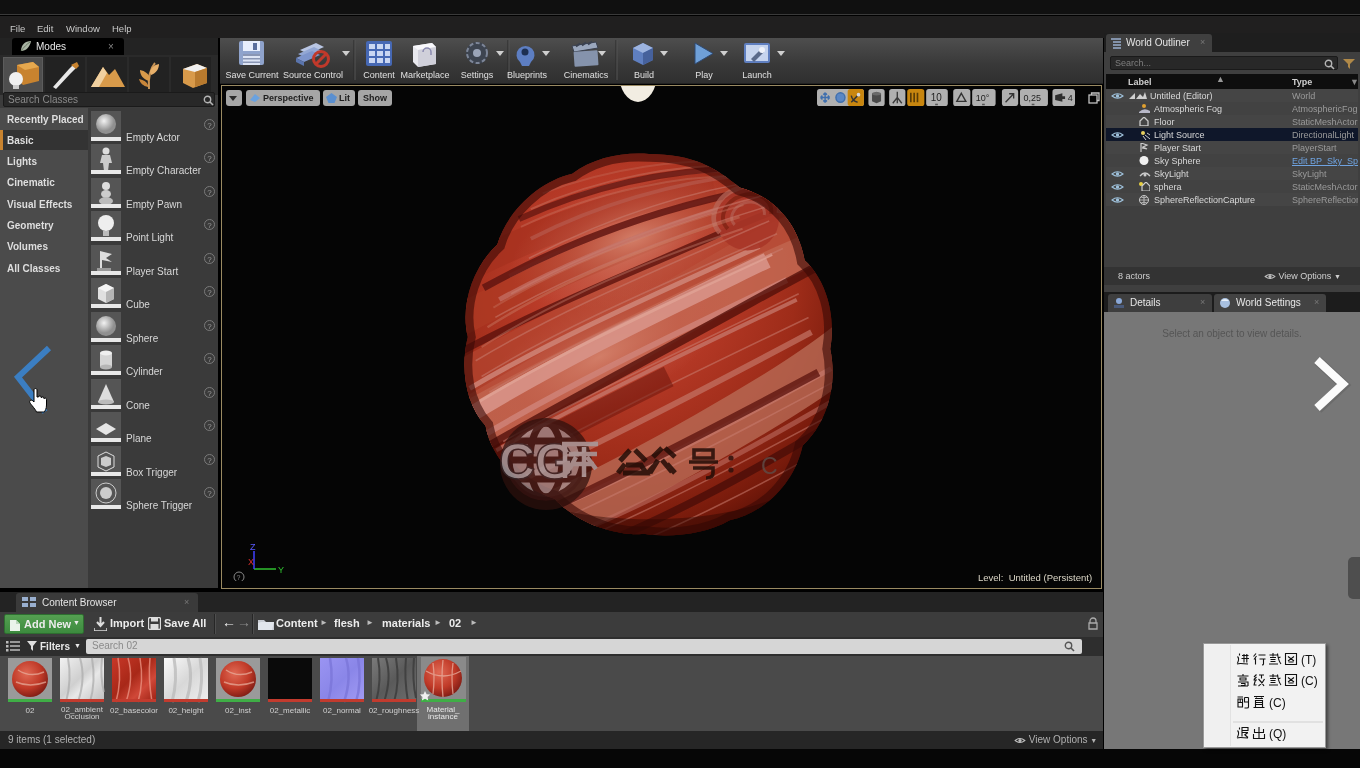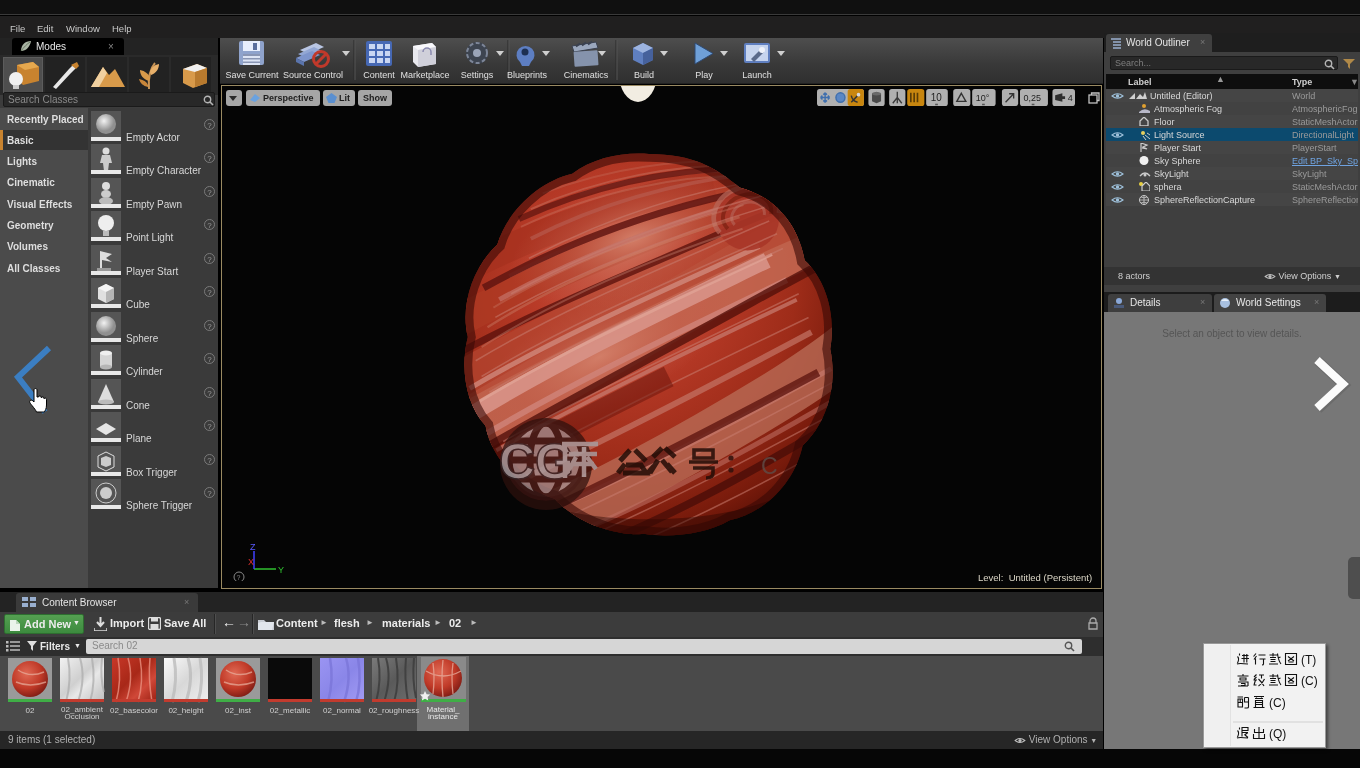--- a/index.html
+++ b/index.html
@@ -543,21 +543,21 @@
       <span class="abs" style="left:48px;top:2px;">Atmospheric Fog</span>
         <span class="otype">AtmosphericFog</span>
     </div>
     <div class="orow" style="top:26px;background:#454545;">
       <svg class="abs" style="left:33px;top:2px;" width="10" height="9">
           <path d="M1 4 L5 0 L9 4 L9 9 L1 9 Z" fill="none" stroke="#ccc" stroke-width="1.3"></path>
         </svg>
       <span class="abs" style="left:48px;top:2px;">Floor</span>
         <span class="otype">StaticMeshActor</span>
     </div>
-    <div class="orow" style="top:39px;background:#0c4a6e;">
+    <div class="orow" style="top:39px;background:#0f172a;">
       <svg class="abs" style="left:5px;top:2.5px;" width="13" height="8" viewBox="0 0 13 8">
           <path d="M1 4 Q6.5 -0.5 12 4 Q6.5 8.5 1 4 Z" fill="none" stroke="#9ec0da" stroke-width="1.1"></path>
           <circle cx="6.5" cy="4" r="1.7" fill="#9ec0da"></circle>
         </svg>
       <svg class="abs" style="left:33px;top:2px;" width="11" height="10">
           <circle cx="4" cy="3" r="2" fill="#e8d060"></circle>
           <path d="M6 5 l5 4 M4 6 l3 4 M8 3 l3 2" stroke="#ccc" stroke-width="1"></path>
         </svg>
       <span class="abs" style="left:48px;top:2px;">Light Source</span>
         <span class="otype">DirectionalLight</span>

